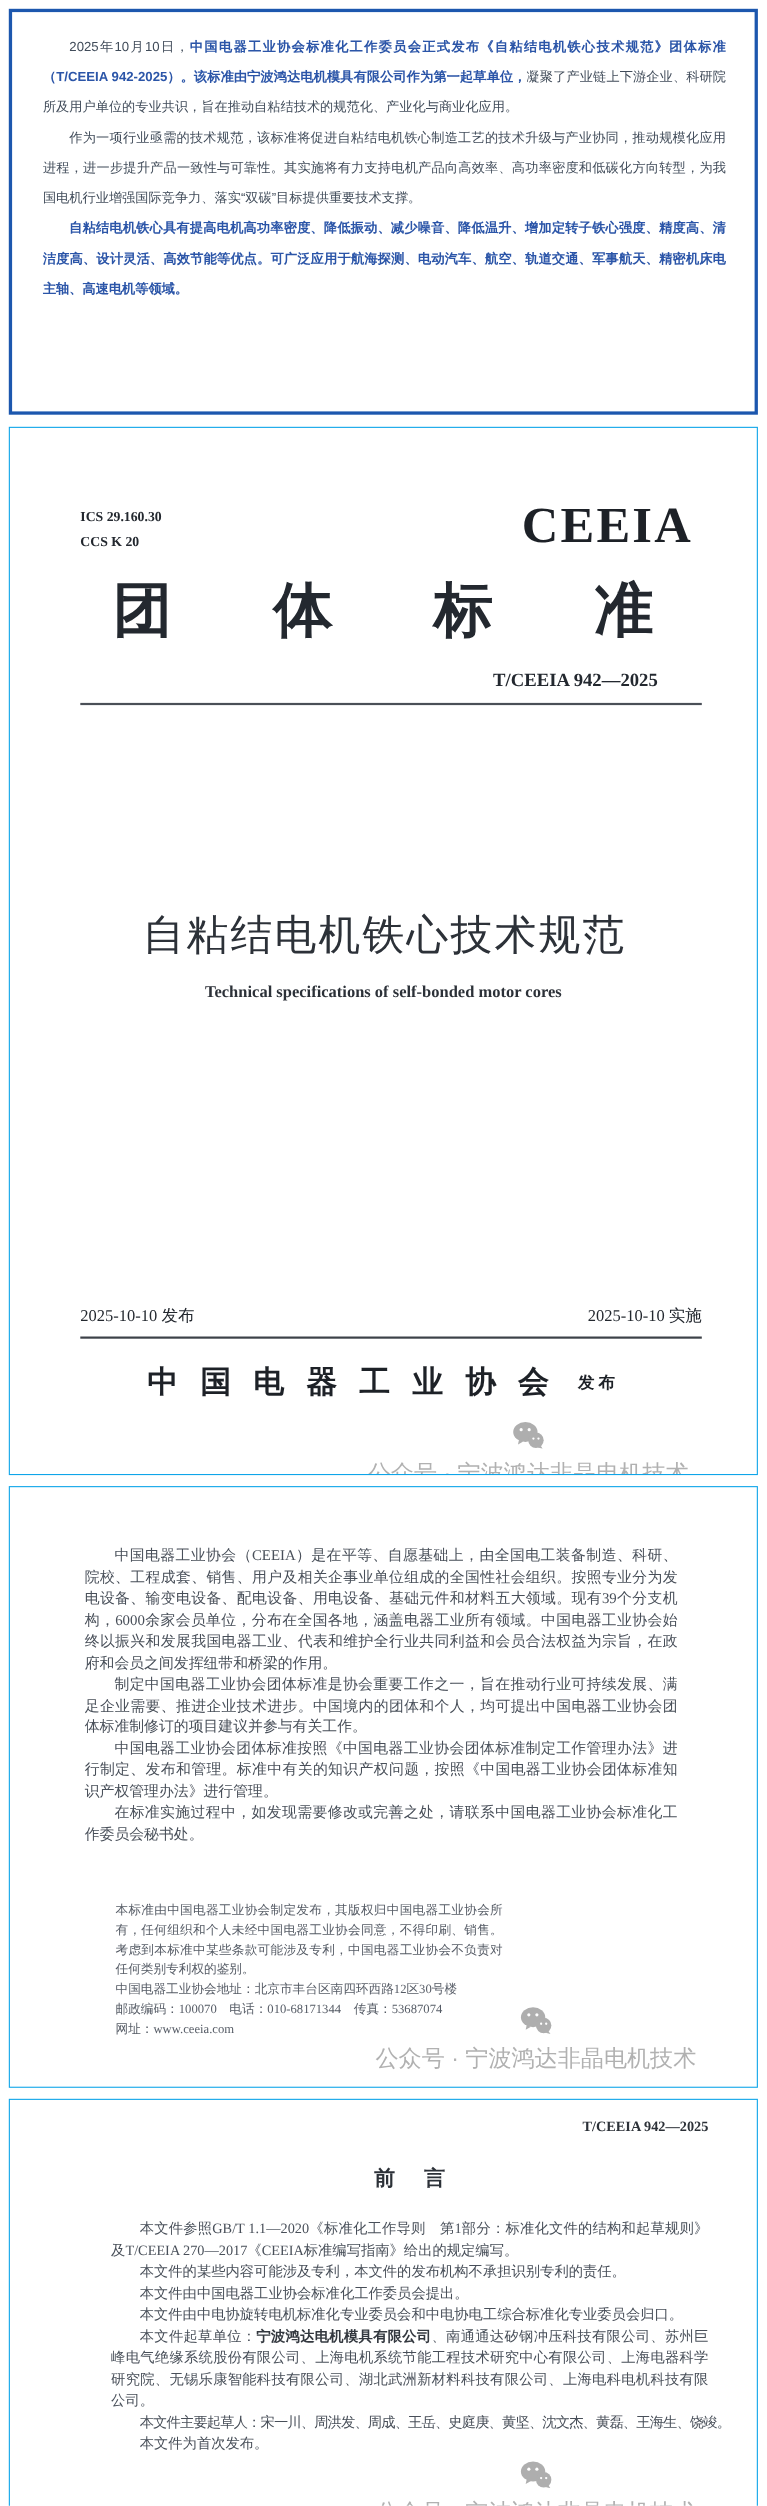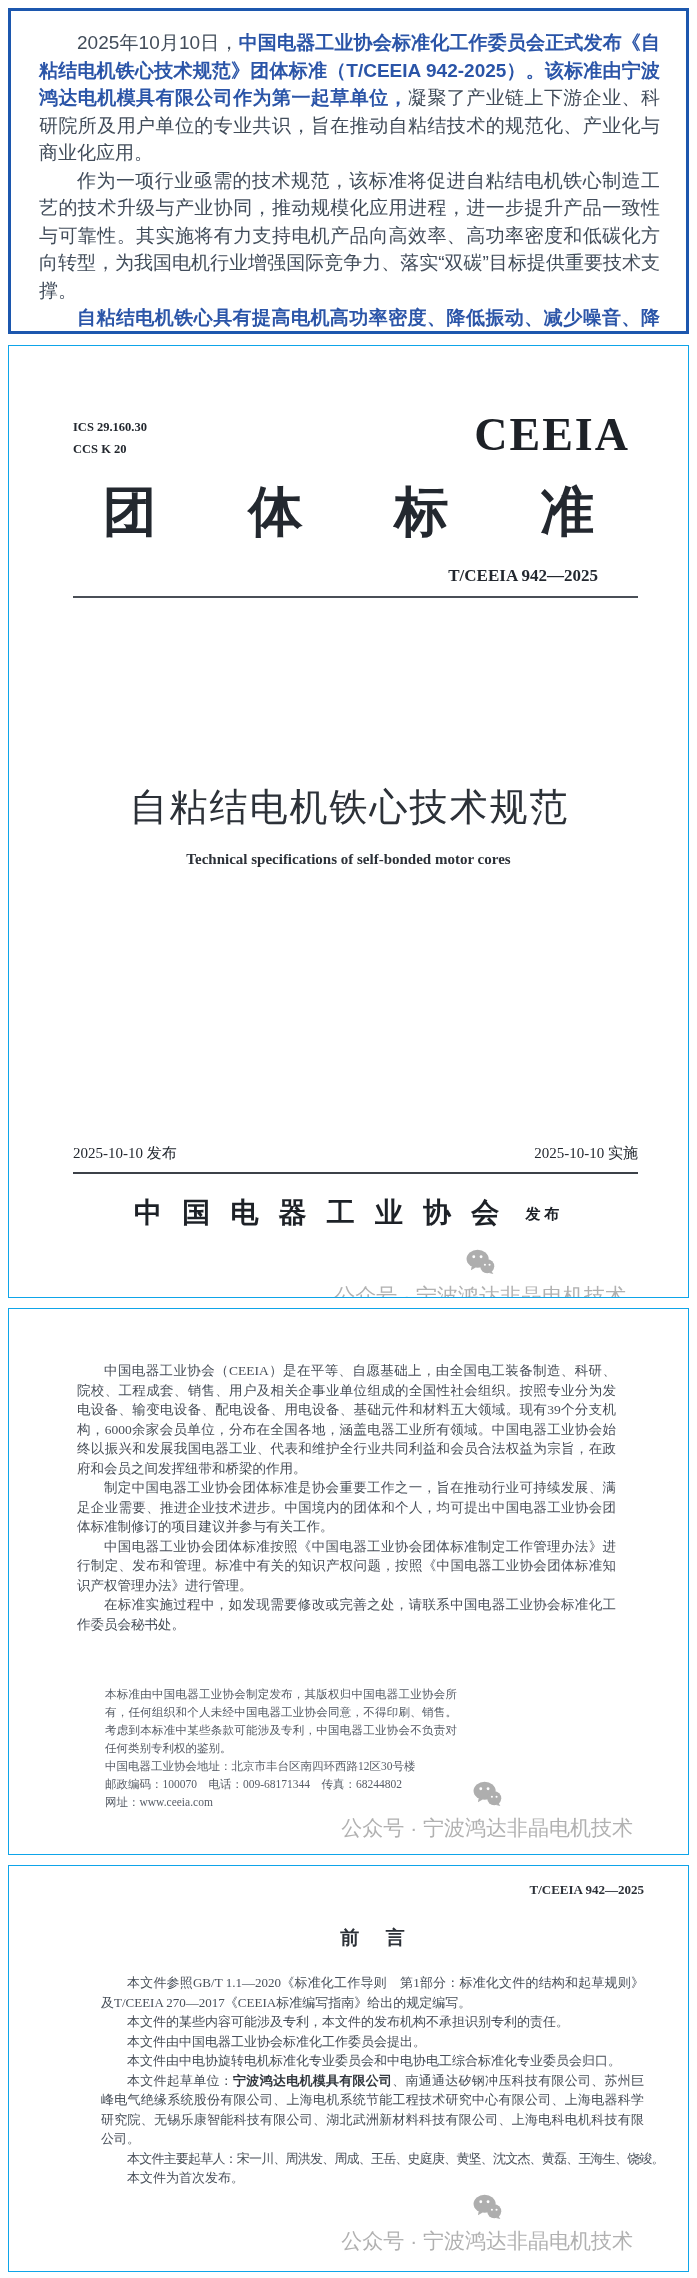--- a/index.html
+++ b/index.html
@@ -1,24 +1,24 @@
 <!DOCTYPE html>
 <html><head>
 <meta charset="utf-8">
 <style>
   html,body{margin:0;padding:0;background:#ffffff;}
   body{width:697px;height:2278px;position:relative;font-family:"Liberation Sans",sans-serif;overflow:hidden;}
   .canvas{position:absolute;inset:0;}
 
   
   .intro-box{
-    box-sizing:border-box;margin:8px 8px 0 8px;height:326px;
+    box-sizing:border-box;margin:8px 8px 0 8px;height:369px;
     border:3px solid #1c57ae;background:#fff;
     padding:18px 26px 0 28px;overflow:hidden;
-    font-size:19px;line-height:27.5px;color:#414c5a;text-align:justify;
+    font-size:12px;line-height:27.5px;color:#414c5a;text-align:justify;
   }
   .intro-box p{margin:0;text-indent:2em;}
   .blue-bold{color:#2b55a8;font-weight:bold;}
 
   
   .page{
     box-sizing:border-box;margin:10px 8px 0 8px;background:#fff;
     border:1px solid #0ea5e9;position:relative;overflow:hidden;
     font-family:"Liberation Serif",serif;color:#484f59;
   }
@@ -116,21 +116,21 @@
 
   <section class="page pg2">
     <div class="pg2-body">
       <p>中国电器工业协会（CEEIA）是在平等、自愿基础上，由全国电工装备制造、科研、院校、工程成套、销售、用户及相关企事业单位组成的全国性社会组织。按照专业分为发电设备、输变电设备、配电设备、用电设备、基础元件和材料五大领域。现有39个分支机构，6000余家会员单位，分布在全国各地，涵盖电器工业所有领域。中国电器工业协会始终以振兴和发展我国电器工业、代表和维护全行业共同利益和会员合法权益为宗旨，在政府和会员之间发挥纽带和桥梁的作用。</p>
       <p>制定中国电器工业协会团体标准是协会重要工作之一，旨在推动行业可持续发展、满足企业需要、推进企业技术进步。中国境内的团体和个人，均可提出中国电器工业协会团体标准制修订的项目建议并参与有关工作。</p>
       <p>中国电器工业协会团体标准按照《中国电器工业协会团体标准制定工作管理办法》进行制定、发布和管理。标准中有关的知识产权问题，按照《中国电器工业协会团体标准知识产权管理办法》进行管理。</p>
       <p>在标准实施过程中，如发现需要修改或完善之处，请联系中国电器工业协会标准化工作委员会秘书处。</p>
       <div class="legal">本标准由中国电器工业协会制定发布，其版权归中国电器工业协会所有，任何组织和个人未经中国电器工业协会同意，不得印刷、销售。考虑到本标准中某些条款可能涉及专利，中国电器工业协会不负责对任何类别专利权的鉴别。</div>
       <div class="contact">
         <div>中国电器工业协会地址：北京市丰台区南四环西路12区30号楼</div>
-        <div>邮政编码：100070　电话：009-68171344　传真：68244802</div>
+        <div>邮政编码：100070　电话：010-68171344　传真：53687074</div>
         <div>网址：www.ceeia.com</div>
       </div>
     </div>
     <div class="wm wm-p2">
       <svg width="29" height="25" viewBox="0 0 30 26">
         <ellipse cx="12" cy="10.2" rx="11.5" ry="9.4" fill="#aeaeae"></ellipse>
         <path d="M6 17.5 L5 22 L10 19.2 Z" fill="#aeaeae"></path>
         <circle cx="8" cy="8" r="1.5" fill="#ffffff"></circle>
         <circle cx="15.6" cy="8" r="1.5" fill="#ffffff"></circle>
         <circle cx="22" cy="18" r="7.3" fill="#aeaeae"></circle>

